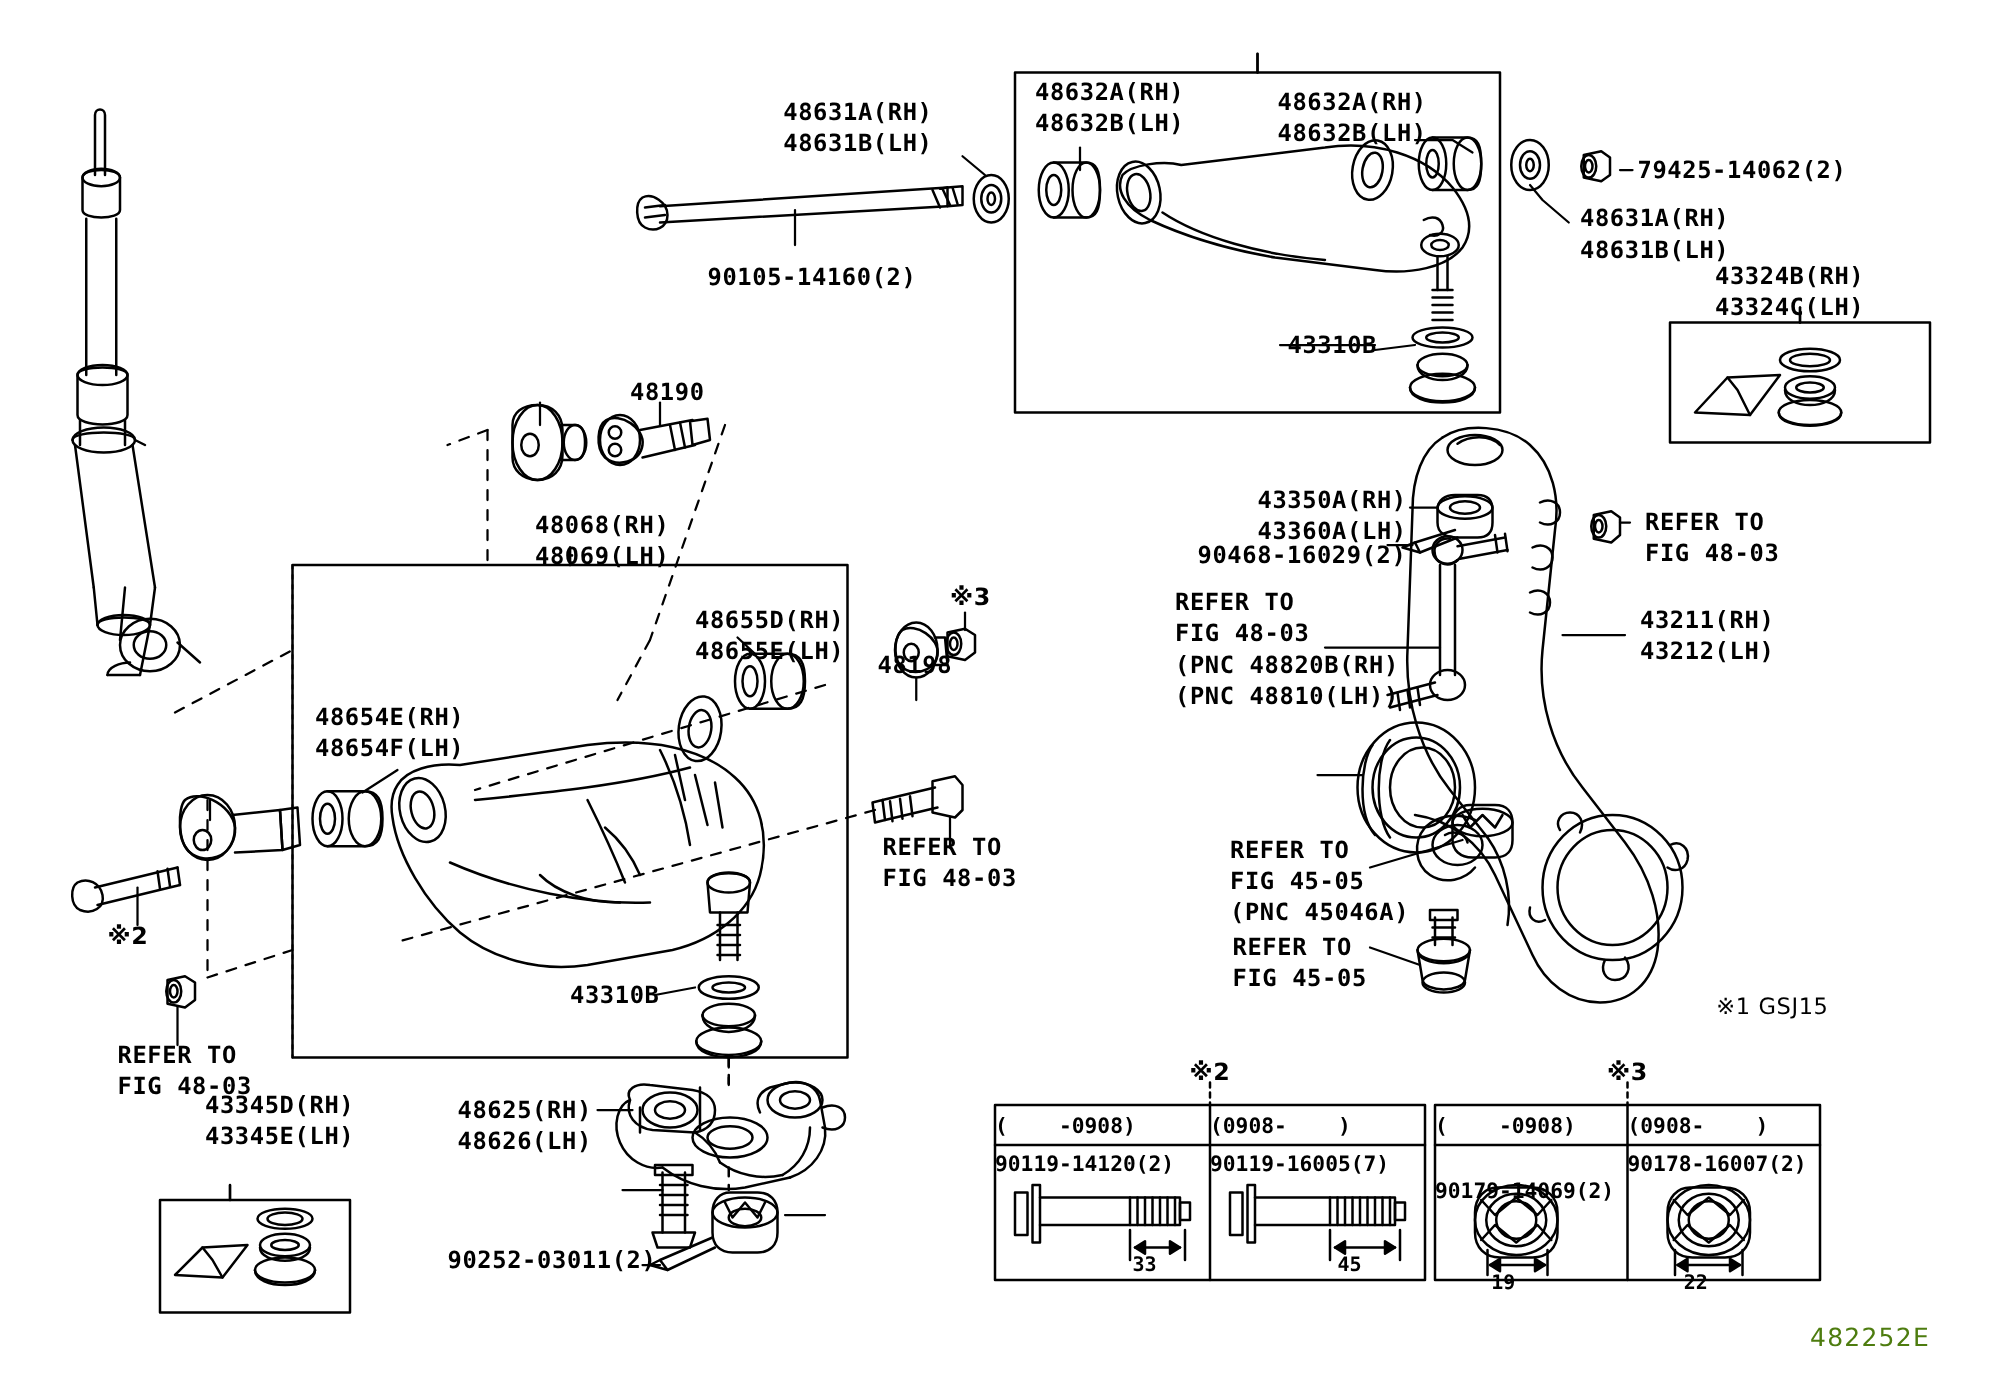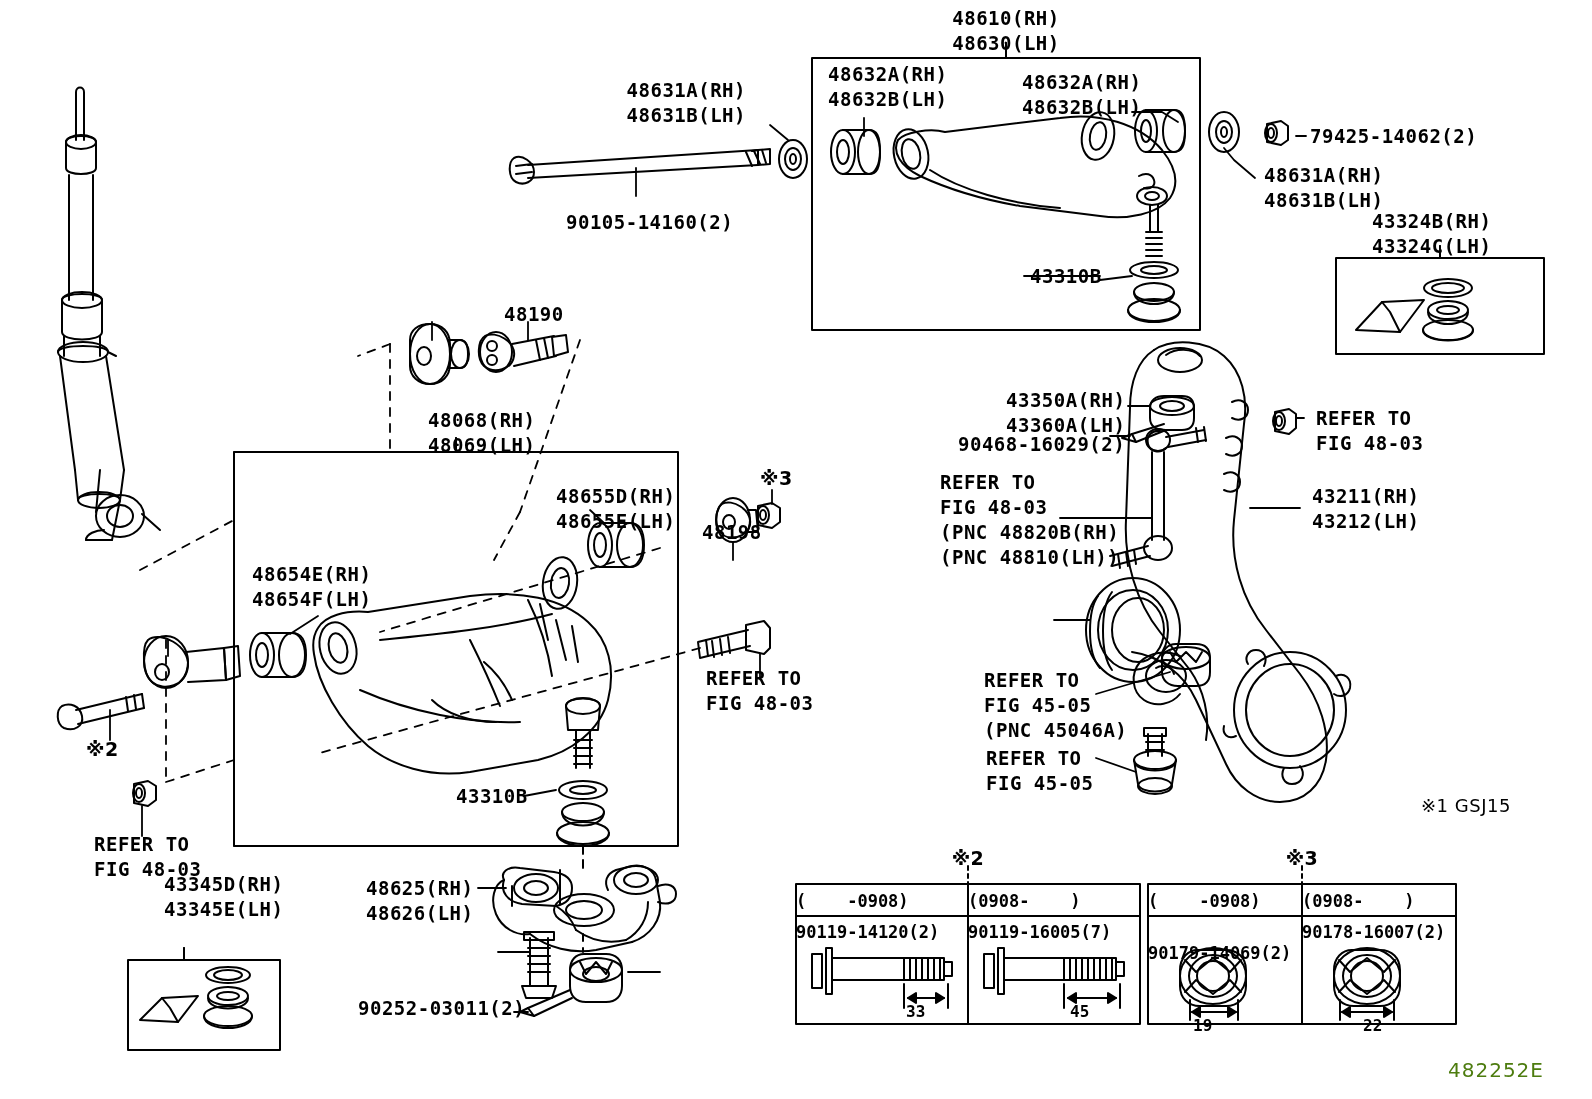--- a/index.html
+++ b/index.html
@@ -489,22 +489,20 @@
       <path d="M1340 1000 L1340 1020 M1394 1000 L1394 1020"></path>
       <path d="M1342 1012 L1392 1012"></path>
       <path d="M1342 1012 L1350 1007 L1350 1017 Z" fill="#000"></path>
       <path d="M1392 1012 L1384 1007 L1384 1017 Z" fill="#000"></path>
     </g>
     <line x1="1302" y1="866" x2="1302" y2="884" stroke-dasharray="4 4"></line>
 
   </g>
 </svg>
 
-<div class="lbl c" style="left:906px;top:6px;width:200px;">48610(RH)
-48630(LH)</div>
 
 <div class="lbl" style="left:828px;top:62px;">48632A(RH)
 48632B(LH)</div>
 
 <div class="lbl" style="left:1022px;top:70px;">48632A(RH)
 48632B(LH)</div>
 
 <div class="lbl r" style="left:446px;top:78px;width:300px;">48631A(RH)
 48631B(LH)</div>
 
@@ -579,33 +577,33 @@
 
 <div class="lbl" style="left:916px;top:598px;"></div>
 
 <div class="lbl" style="left:984px;top:668px;">REFER TO
 FIG 45-05
 (PNC 45046A)</div>
 
 <div class="lbl" style="left:986px;top:746px;">REFER TO
 FIG 45-05</div>
 
-<div class="lbl mark" style="left:1373px;top:793px;font-weight:normal;font-size:18px;margin-left:48px;">※1 GSJ15</div>
+<div class="lbl mark" style="left:1373px;top:793px;font-weight:normal;font-size:18px;">※1 GSJ15</div>
 
 <div class="lbl mark c" style="left:928px;top:846px;width:80px;font-weight:bold;">※2</div>
 <div class="tbl-txt c" style="left:796px;top:891px;width:172px;">(    -0908)</div>
 <div class="tbl-txt c" style="left:968px;top:891px;width:172px;">(0908-    )</div>
 <div class="tbl-txt c" style="left:796px;top:922px;width:199px;">90119-14120(2)</div>
 <div class="tbl-txt c" style="left:968px;top:922px;width:172px;">90119-16005(7)</div>
 <div class="dimnum c" style="left:906px;top:1002px;width:44px;">33</div>
 <div class="dimnum c" style="left:1070px;top:1002px;width:44px;">45</div>
 
 <div class="lbl mark c" style="left:1262px;top:846px;width:80px;font-weight:bold;">※3</div>
 <div class="tbl-txt c" style="left:1148px;top:891px;width:154px;">(    -0908)</div>
 <div class="tbl-txt c" style="left:1302px;top:891px;width:154px;">(0908-    )</div>
 <div class="tbl-txt c" style="left:1148px;top:943px;width:136px;">90179-14069(2)</div>
 <div class="tbl-txt c" style="left:1302px;top:922px;width:154px;">90178-16007(2)</div>
 <div class="dimnum c" style="left:1193px;top:1016px;width:40px;">19</div>
-<div class="dimnum c" style="left:1347px;top:1016px;width:40px;margin-left:16px;">22</div>
+<div class="dimnum c" style="left:1347px;top:1016px;width:40px;">22</div>
 
 <div class="code" style="left:1448px;top:1058px;">482252E</div>
 
 </div>
 
 </body></html>

